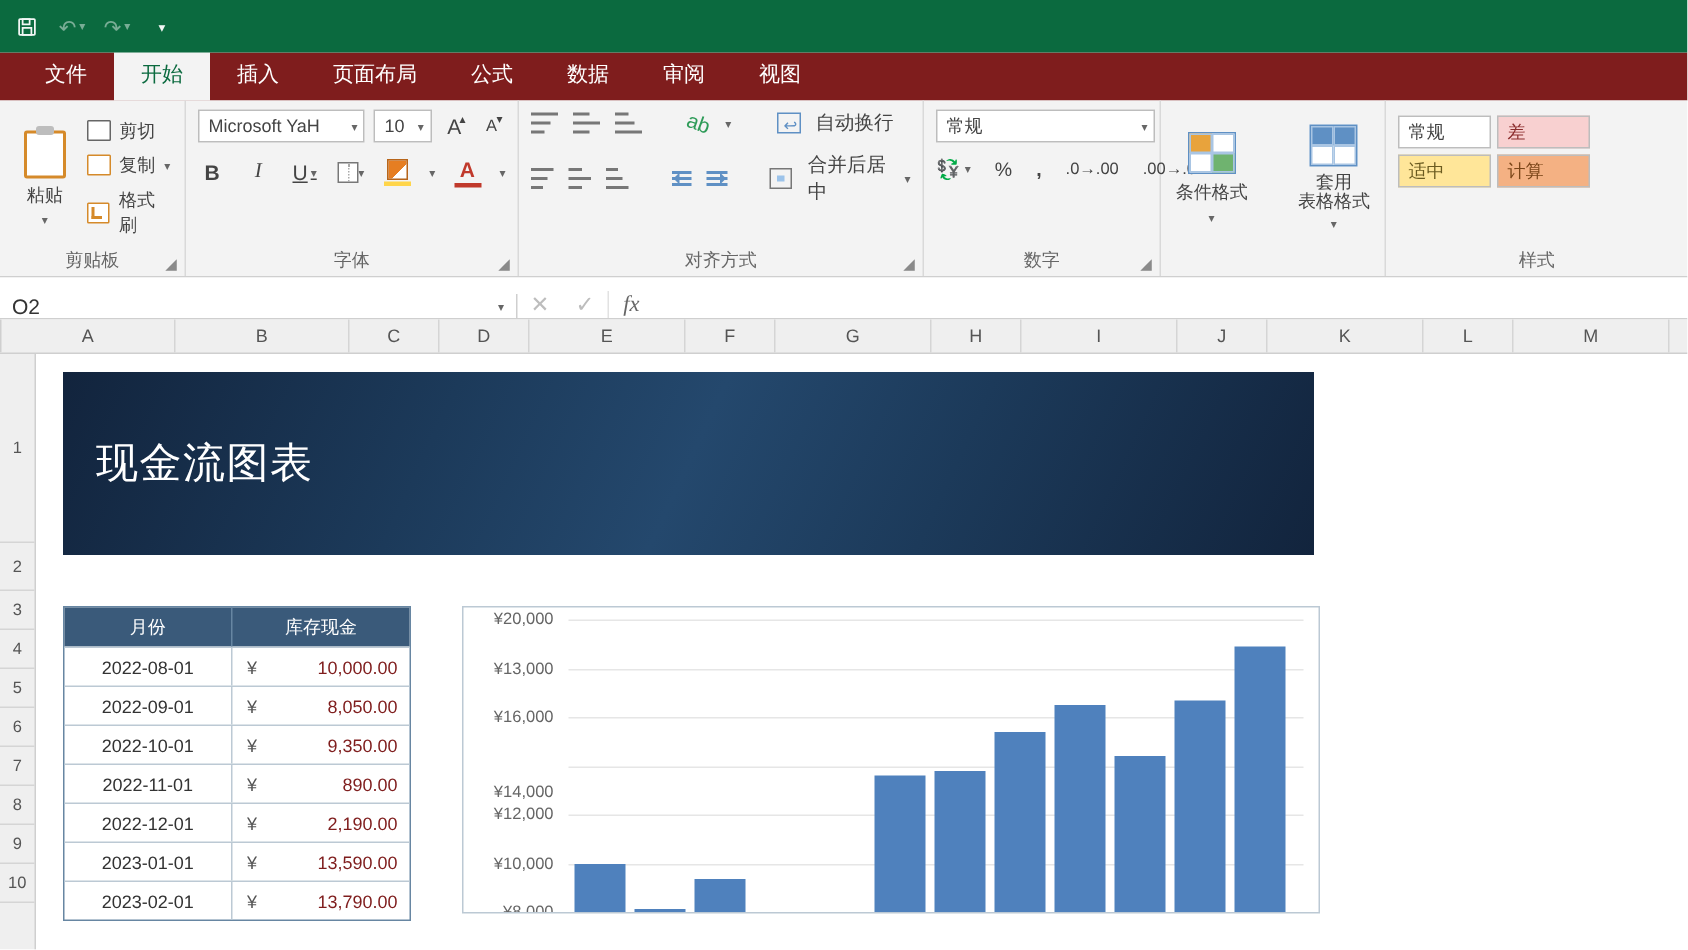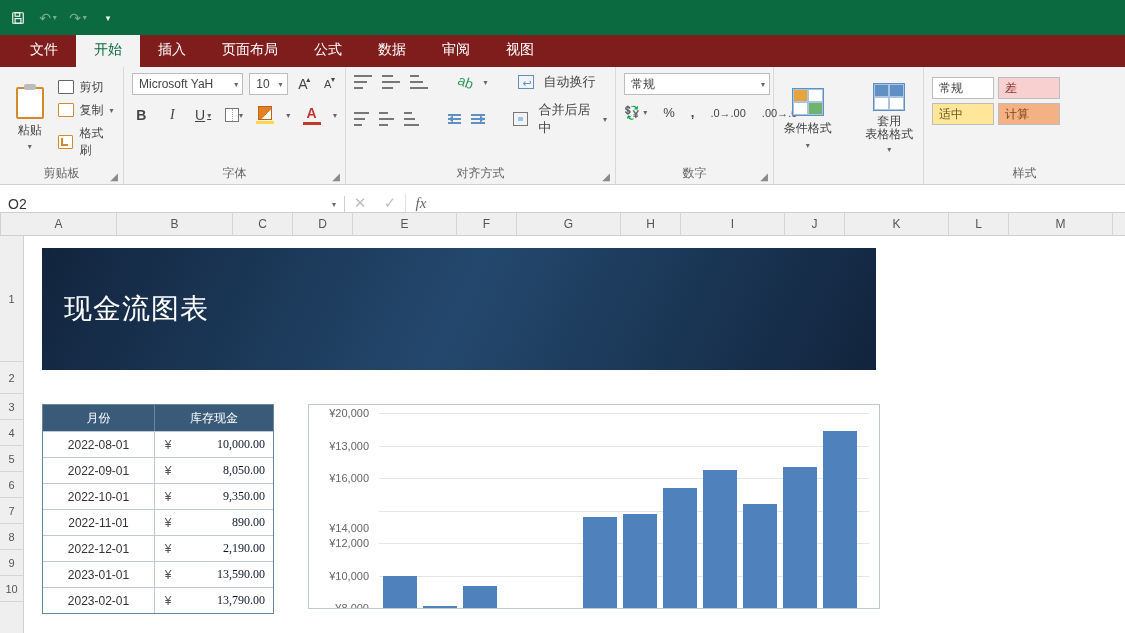--- a/index.html
+++ b/index.html
@@ -133,21 +133,21 @@
   .row1-banner { position: absolute; left: 18px; top: 12px; width: 834px; height: 122px; background: linear-gradient(115deg,#12243d 0%,#1c3a5a 30%,#24486d 50%,#1c3a5a 70%,#12243d 100%); display: flex; align-items: center; padding-left: 22px; }
   .row1-banner .ttl { color: #fff; font-size: 28px; letter-spacing: 1px; }
   .tbl { position: absolute; left: 18px; top: 168px; width: 232px; border: 1px solid #6786a2; font-size: 12px; }
   .tbl .hdr { display: flex; background: #3a5a7a; color: #fff; height: 26px; }
   .tbl .hdr div { display: flex; align-items: center; justify-content: center; }
   .tbl .hdr .c1 { width: 112px; border-right: 1px solid #6786a2; }
   .tbl .hdr .c2 { flex: 1; }
   .tbl .tr { display: flex; height: 26px; border-top: 1px solid #bcc9d4; }
   .tbl .tr .c1 { width: 112px; border-right: 1px solid #bcc9d4; display: flex; align-items: center; justify-content: center; color: #333; }
   .tbl .tr .c2 { width: 26px; display: flex; align-items: center; justify-content: center; color: #555; }
-  .tbl .tr .c3 { flex: 1; display: flex; align-items: center; justify-content: flex-end; padding-right: 8px; color: #0f172a; font-family: Liberation Serif, serif; }
+  .tbl .tr .c3 { flex: 1; display: flex; align-items: center; justify-content: flex-end; padding-right: 8px; color: #7f1d1d; }
 
   .chart { position: absolute; left: 284px; top: 168px; width: 572px; height: 205px; border: 1px solid #bcc9d4; background: #fff; overflow: hidden; }
   .chart-inner { position: absolute; left: 70px; right: 10px; top: 8px; bottom: 0; }
   .ylabels { position: absolute; left: 0; top: 8px; bottom: 0; width: 66px; }
   .ylab { position: absolute; right: 6px; font-size: 11px; color: #666; transform: translateY(-50%); }
   .gridline { position: absolute; left: 0; right: 0; height: 1px; background: #e6e6e6; }
   .bar { position: absolute; bottom: 0; width: 34px; background: #4f81bd; }
 
   
   .rh.r1 { height: 126px; }

